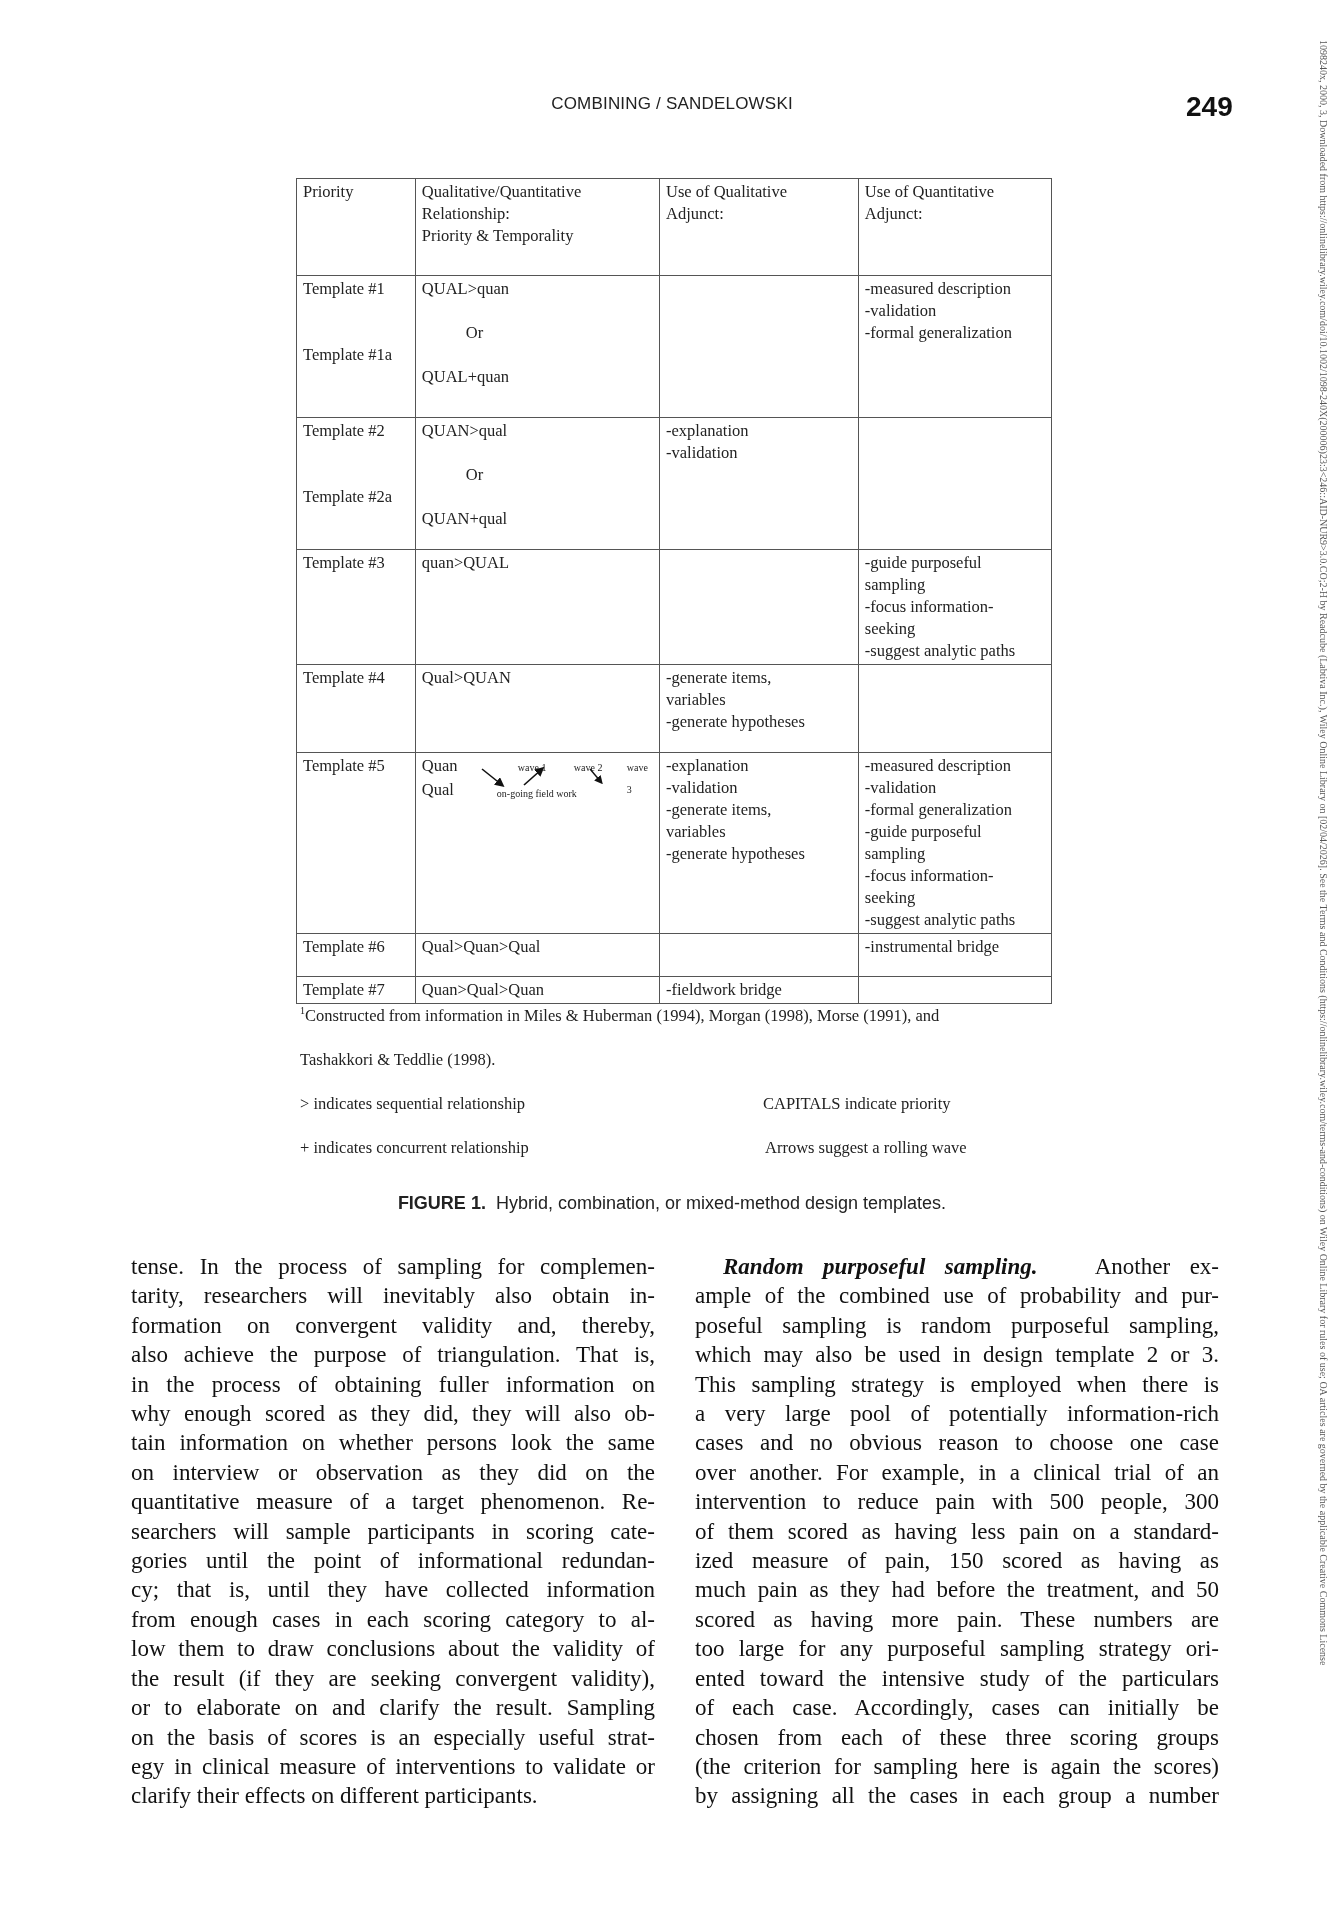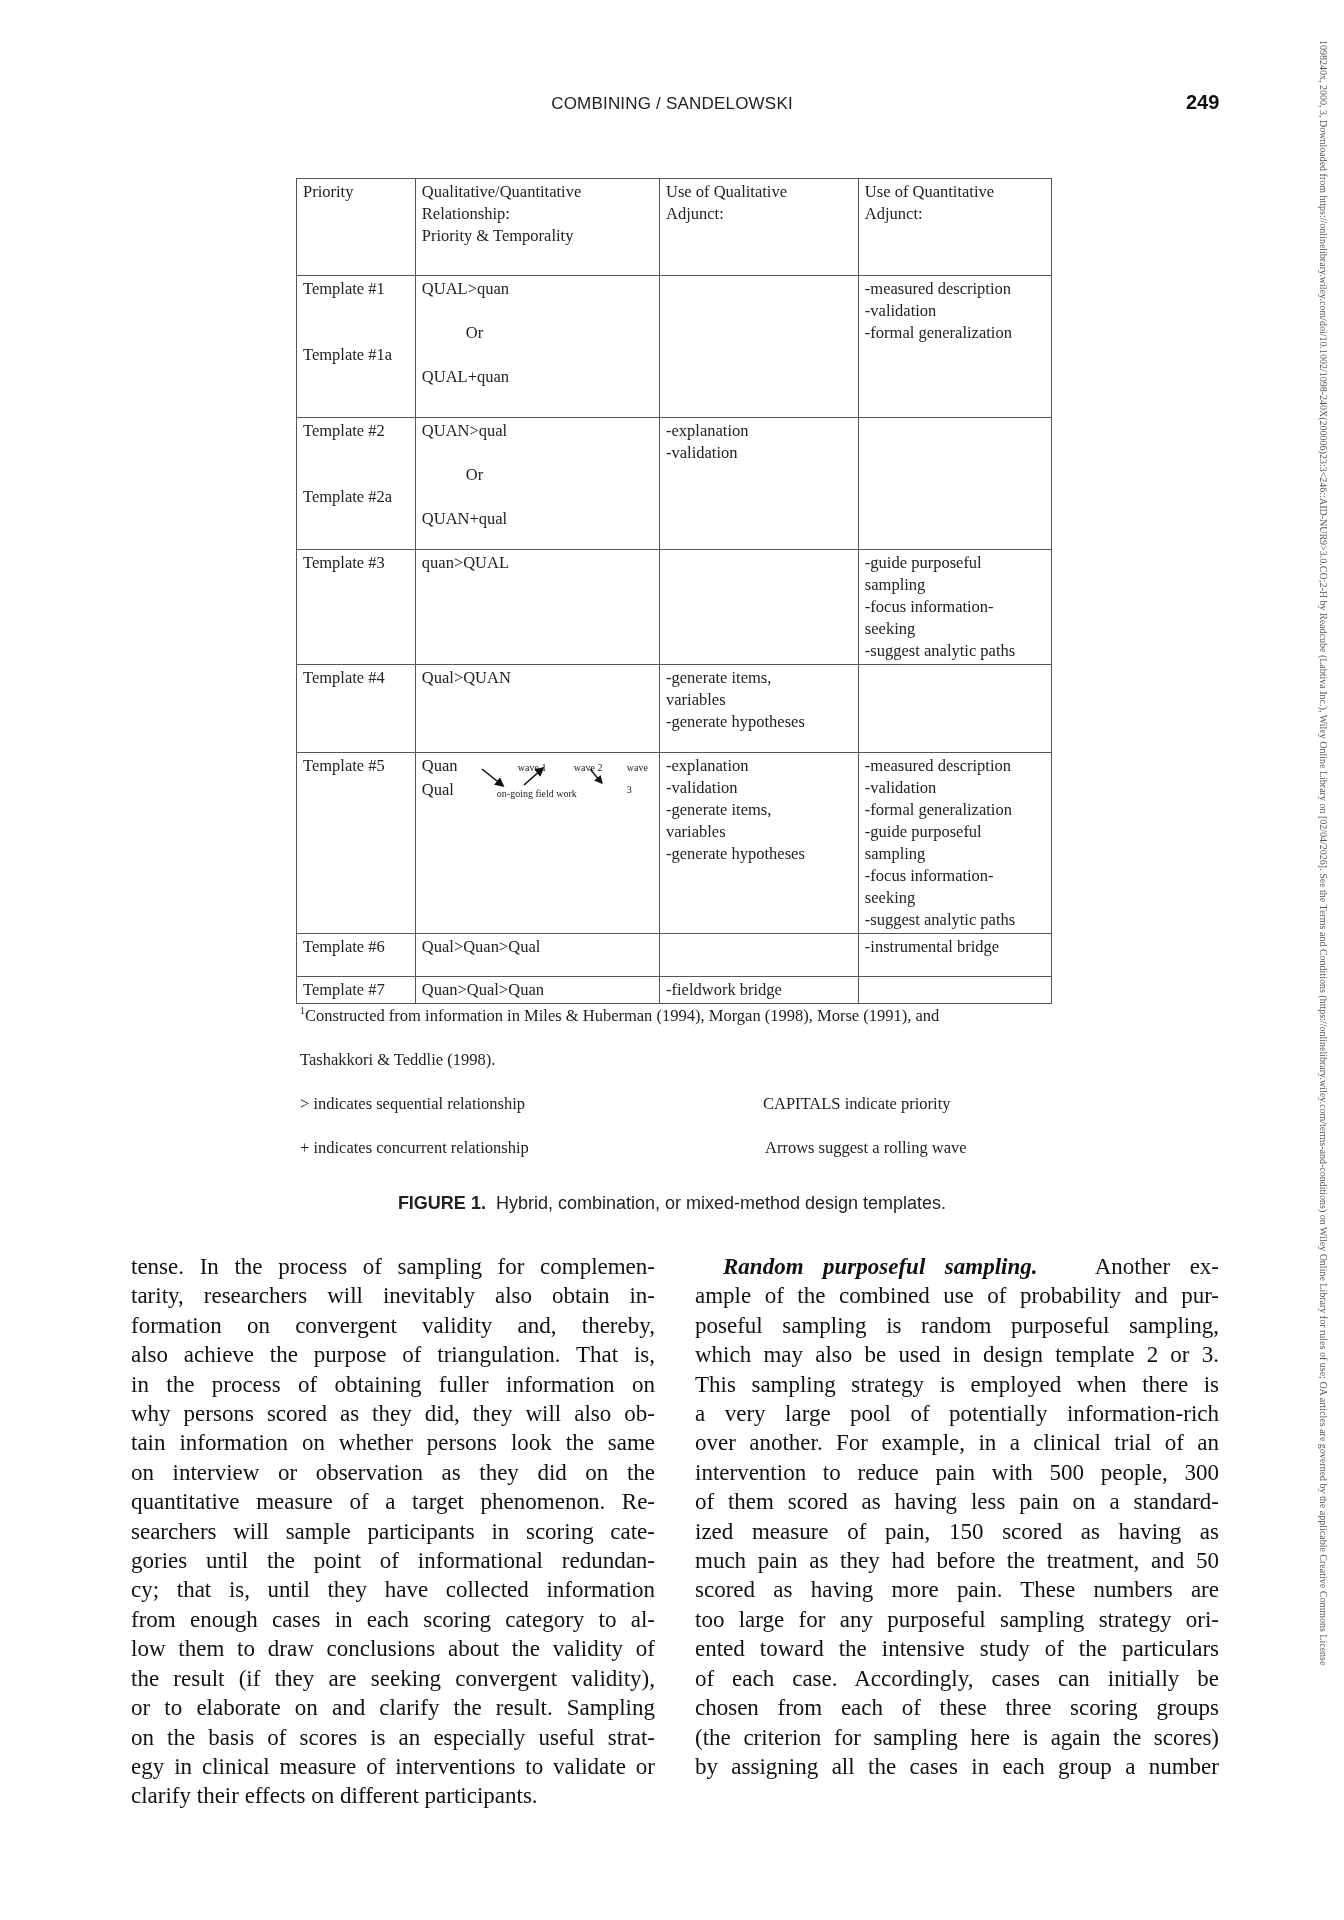--- a/index.html
+++ b/index.html
@@ -1,21 +1,21 @@
 <!DOCTYPE html>
 <html><head>
 <meta charset="utf-8">
 <style>
   html, body { margin: 0; padding: 0; background: #ffffff; }
   body { width: 1344px; height: 1920px; position: relative; overflow: hidden; color: #1a1a1a; }
 
   .running-head { position: absolute; top: 94px; left: 0; width: 1344px; text-align: center;
     font-family: "Liberation Sans", sans-serif; font-size: 17px; letter-spacing: 0.2px; color: #222; }
   .page-number { position: absolute; top: 91px; left: 1186px; font-family: "Liberation Sans", sans-serif;
-    font-size: 20px; font-weight: bold; color: #111; }
+    font-size: 28px; font-weight: bold; color: #111; }
 
   .fig-table { position: absolute; left: 296px; top: 178px; width: 756px; border-collapse: collapse;
     font-family: "Liberation Serif", serif; font-size: 16.5px; line-height: 22px; color: #222; }
   .fig-table td { border: 1.5px solid #555; vertical-align: top; padding: 2px 6px; }
   .fig-table td.c0 { width: 108px; }
   .fig-table td.c1 { width: 232px; border-radius: 15px; }
   .fig-table td.c2 { width: 192px; }
   .fig-table td.c3 { width: 184px; }
   .fig-table tr.hdr td { height: 92px; }
   .fig-table .line { display: block; white-space: nowrap; }
@@ -232,21 +232,21 @@
 <div class="legend" style="top:1138px; left:765px">Arrows suggest a rolling wave</div>
 
 <div class="caption"><b>FIGURE 1.</b><span>Hybrid, combination, or mixed-method design templates.</span></div>
 
 <div class="col col-left">
   <span class="ln">tense. In the process of sampling for complemen-</span>
   <span class="ln">tarity, researchers will inevitably also obtain in-</span>
   <span class="ln">formation on convergent validity and, thereby,</span>
   <span class="ln">also achieve the purpose of triangulation. That is,</span>
   <span class="ln">in the process of obtaining fuller information on</span>
-  <span class="ln">why persons scored as they did, they will also ob-</span>
+  <span class="ln">why enough scored as they did, they will also ob-</span>
   <span class="ln">tain information on whether persons look the same</span>
   <span class="ln">on interview or observation as they did on the</span>
   <span class="ln">quantitative measure of a target phenomenon. Re-</span>
   <span class="ln">searchers will sample participants in scoring cate-</span>
   <span class="ln">gories until the point of informational redundan-</span>
   <span class="ln">cy; that is, until they have collected information</span>
   <span class="ln">from enough cases in each scoring category to al-</span>
   <span class="ln">low them to draw conclusions about the validity of</span>
   <span class="ln">the result (if they are seeking convergent validity),</span>
   <span class="ln">or to elaborate on and clarify the result. Sampling</span>
@@ -255,20 +255,21 @@
   <span class="ln last">clarify their effects on different participants.</span>
 </div>
 
 <div class="col col-right">
   <span class="ln indent"><span class="runin">Random purposeful sampling.</span>&nbsp;&nbsp; <span>Another ex-</span></span>
   <span class="ln">ample of the combined use of probability and pur-</span>
   <span class="ln">poseful sampling is random purposeful sampling,</span>
   <span class="ln">which may also be used in design template 2 or 3.</span>
   <span class="ln">This sampling strategy is employed when there is</span>
   <span class="ln">a very large pool of potentially information-rich</span>
+  <span class="ln">cases and no obvious reason to choose one case</span>
   <span class="ln">over another. For example, in a clinical trial of an</span>
   <span class="ln">intervention to reduce pain with 500 people, 300</span>
   <span class="ln">of them scored as having less pain on a standard-</span>
   <span class="ln">ized measure of pain, 150 scored as having as</span>
   <span class="ln">much pain as they had before the treatment, and 50</span>
   <span class="ln">scored as having more pain. These numbers are</span>
   <span class="ln">too large for any purposeful sampling strategy ori-</span>
   <span class="ln">ented toward the intensive study of the particulars</span>
   <span class="ln">of each case. Accordingly, cases can initially be</span>
   <span class="ln">chosen from each of these three scoring groups</span>

